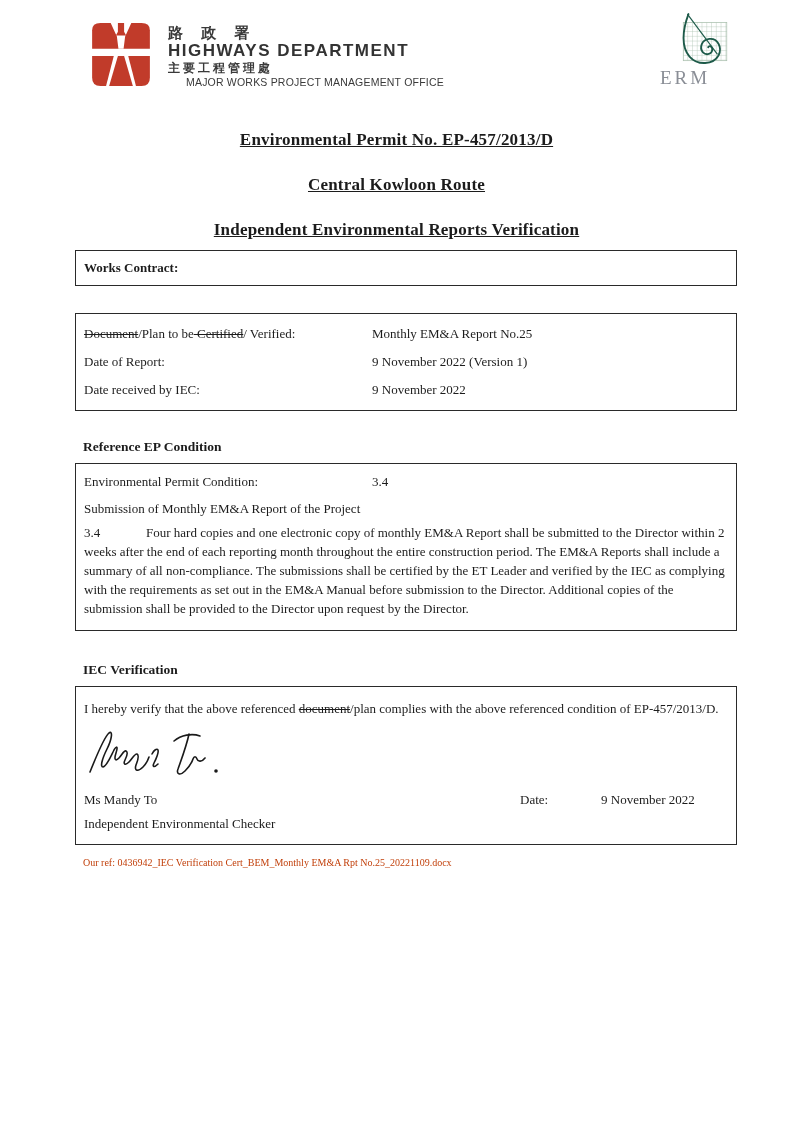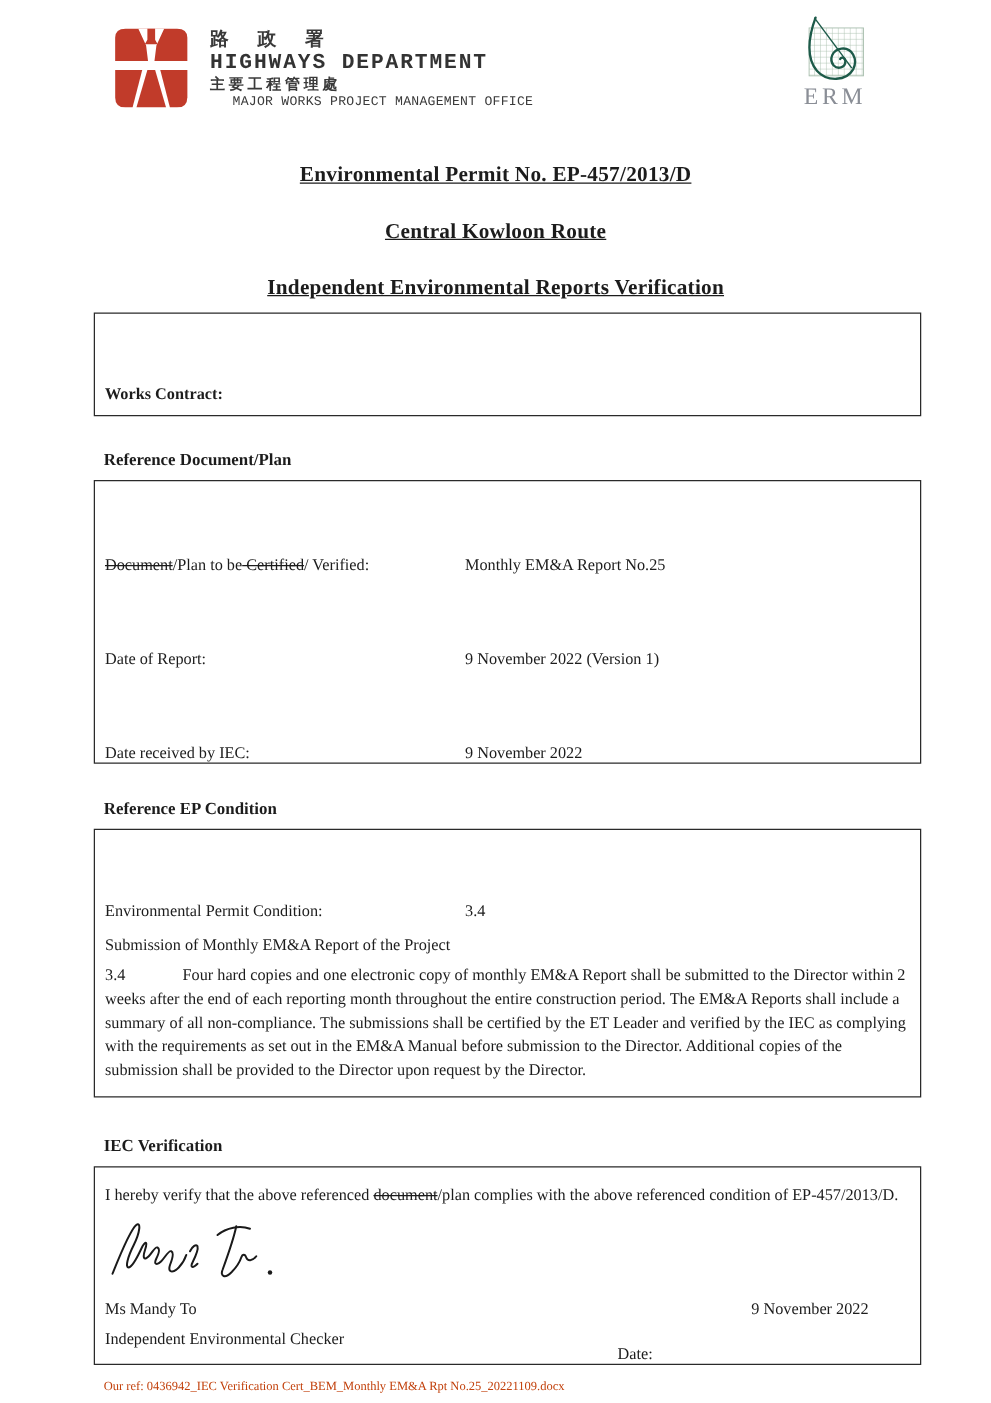--- a/index.html
+++ b/index.html
@@ -6,66 +6,66 @@
   html,body { background:#ffffff; }
   .page {
     position:relative; width:793px; height:1122px; margin:0 auto;
     background:#ffffff; font-family:"Liberation Serif", serif; color:#1c1c1c;
     overflow:hidden;
   }
 
   
   .header { position:absolute; top:22px; left:88px; display:flex; gap:14px; }
   .hyd-logo { width:66px; height:64px; flex:0 0 auto; }
-  .hyd-text { font-family:Liberation Mono, monospace; color:#3a3a3a; padding-top:2px; }
+  .hyd-text { font-family:Liberation Sans, sans-serif; color:#3a3a3a; padding-top:2px; }
   .hyd-zh   { font-size:15px; font-weight:bold; letter-spacing:7px; line-height:17px; }
   .hyd-en   { font-size:17px; font-weight:bold; letter-spacing:1.5px; line-height:19px; color:#333; }
   .office-zh{ font-size:12px; font-weight:bold; letter-spacing:3px; line-height:15px; margin-top:1px; }
   .office-en{ font-size:10.5px; letter-spacing:0.2px; line-height:13px;padding-left:18px; }
 
-  .erm { position:absolute; top:12px; left:624px; width:88px; text-align:center; }
+  .erm { position:absolute; top:12px; left:660px; width:88px; text-align:left; }
   .erm-mark { display:block; margin:0 auto; }
   .erm-label { font-family:"Liberation Serif", serif; font-size:19px; letter-spacing:3px;
                color:#8a8e96; line-height:20px; margin-top:-2px; }
 
   
   .titles { position:absolute; top:130px; left:0; width:793px; text-align:center;text-decoration:underline; }
   .title-line { font-size:17px; font-weight:bold; margin-bottom:25px; letter-spacing:0.2px; }
 
   
   .content { position:absolute; top:250px; left:75px; width:662px; }
 
   .box { border:1.5px solid #2a2a2a; background:#fff; }
   .section-heading { font-size:13.5px; font-weight:bold; margin:0 0 8px 8px; }
 
   .row { display:flex; align-items:baseline; }
-  .row .label { flex:0 0 288px; font-size:13px;margin-top:47px; }
+  .row .label { flex:0 0 288px; font-size:13px; }
   .row .value { font-size:13px; white-space:nowrap; }
 
   .box-works { padding:9px 8px; margin-bottom:27px; }
   .box-works .label, .box-works .value { font-weight:bold; }
 
-  .box-refdoc { padding:12px 8px 0 8px; margin-bottom:28px; }
+  .box-refdoc { padding:12px 8px 12px 8px; margin-bottom:28px; }
   .box-refdoc .row { margin-bottom:12px; }
   .box-refdoc .row:last-child { margin-bottom:0; }
 
   .box-ep { padding:10px 8px 12px 8px; margin-bottom:31px; }
   .box-ep .row { margin-bottom:11px; }
   .ep-subheading { font-size:13px; margin-bottom:6px; }
   .ep-clause { font-size:13px; line-height:19px; text-align:left; }
   .clause-no { display:inline-block; width:62px; }
 
   .box-iec { padding:12px 8px 12px 8px; }
   .iec-statement { font-size:13px; line-height:19px; max-width:640px; }
   .strike { text-decoration:line-through; text-decoration-thickness:1px; }
 
   .signature-wrap { margin:8px 0 2px 2px; height:58px; }
   .sig-row { position:relative; height:18px; margin-top:8px; font-size:13px; }
   .sig-name { position:absolute; left:0; }
-  .sig-date-label { position:absolute; left:410px;margin-top:36px; }
+  .sig-date-label { position:absolute; left:436px; }
   .sig-date-value { position:absolute; left:517px; }
   .sig-title-row { margin-top:6px; font-size:13px; }
 
   .footer-ref { margin:12px 0 0 8px; font-size:10px; color:#c2410c; }
 </style>
 </head>
 <body>
 
 <div class="page">
 
@@ -109,21 +109,20 @@
   </div>
 
   <div class="content">
 
     <div class="box box-works">
       <div class="row">
         <span class="label">Works Contract:</span>
       </div>
     </div>
 
-    <div class="section-heading">Reference Document/Plan</div>
     <div class="box box-refdoc">
       <div class="row">
         <span class="label"><span class="strike">Document</span><span>/Plan to be</span><span class="strike"> Certified</span><span>/ Verified:</span></span>
         <span class="value">Monthly EM&amp;A Report No.25</span>
       </div>
       <div class="row">
         <span class="label">Date of Report:</span>
         <span class="value">9 November 2022 (Version 1)</span>
       </div>
       <div class="row">

